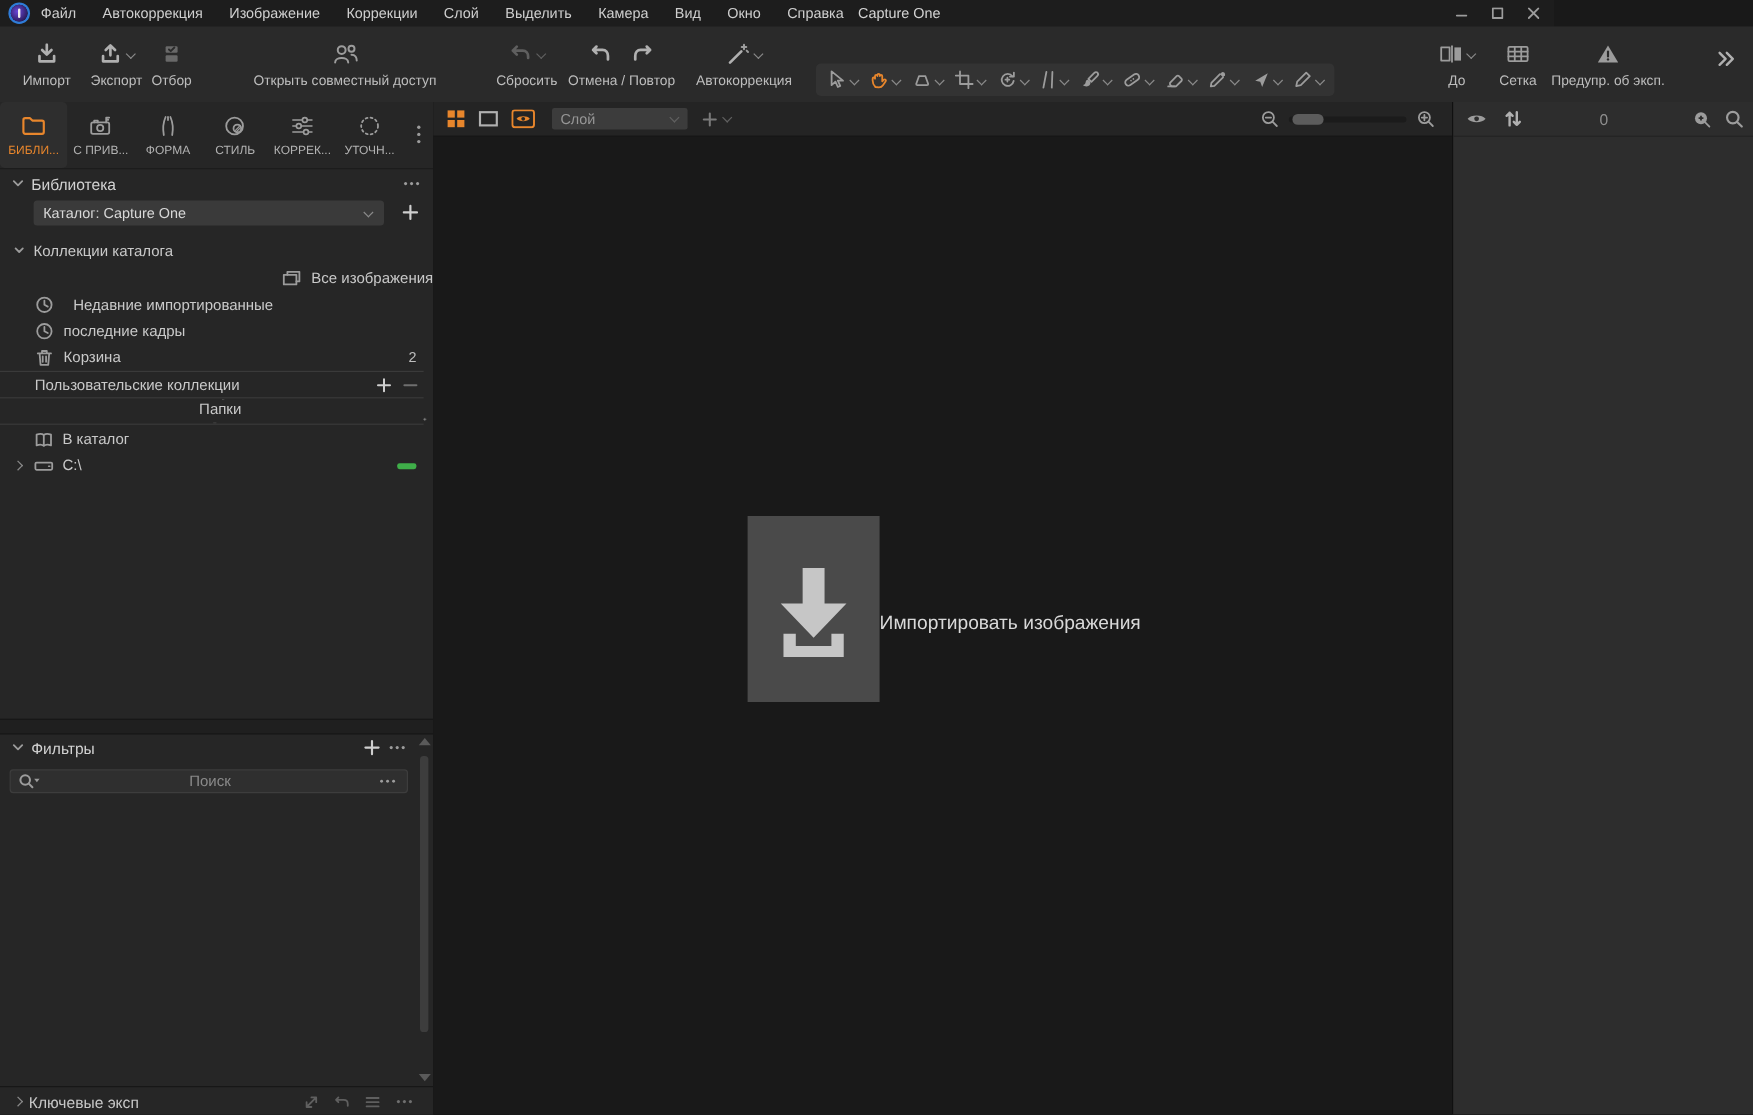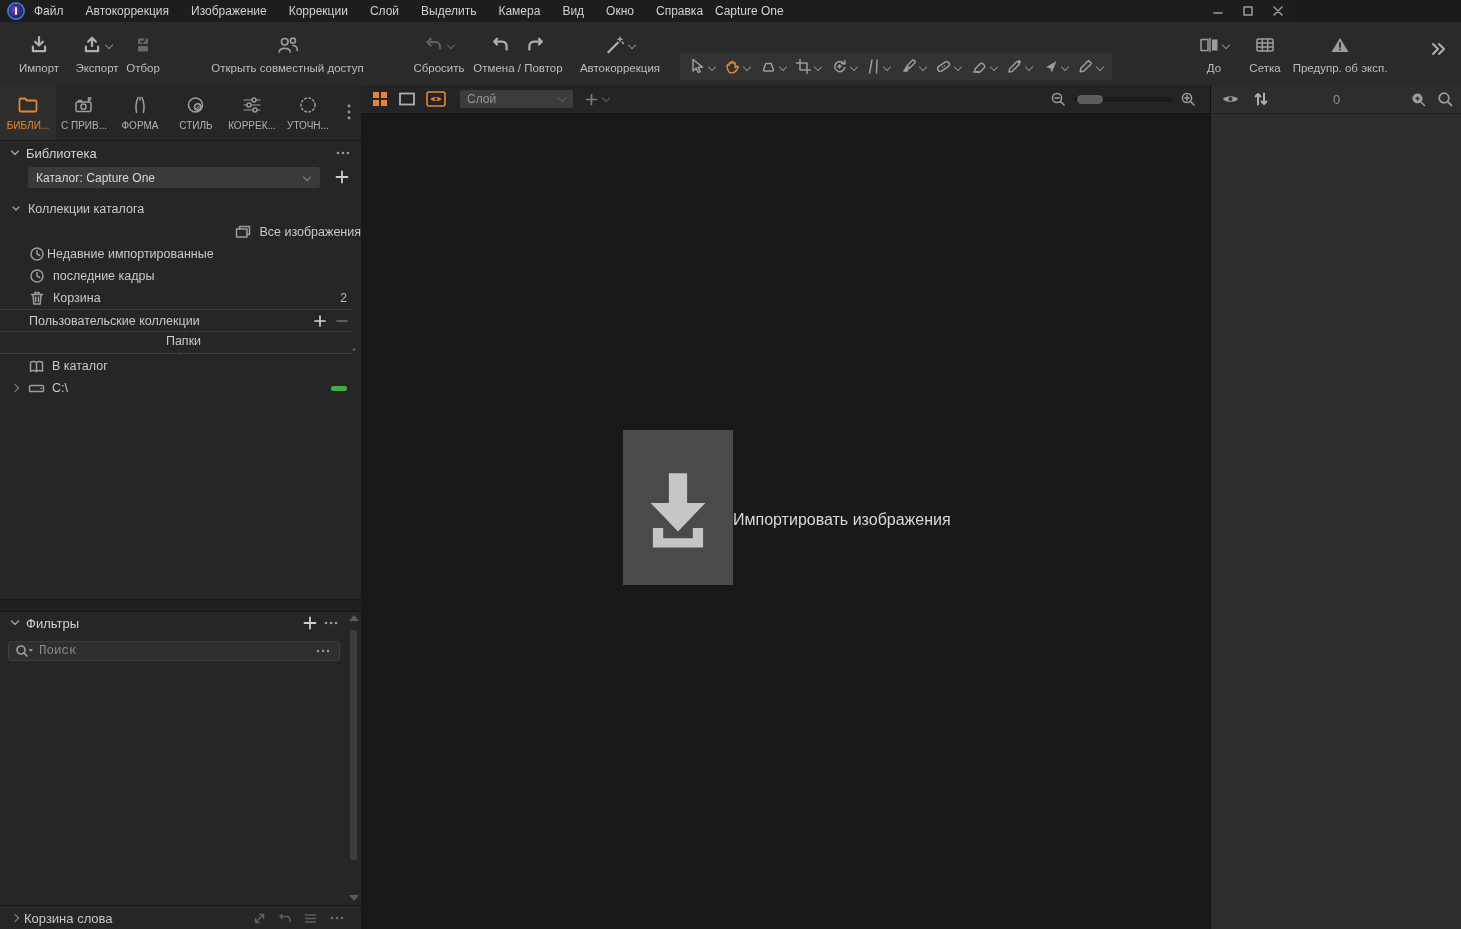--- a/index.html
+++ b/index.html
@@ -39,21 +39,21 @@
   .ttab .tlbl{font-size:10px;color:#b2b2b2;white-space:nowrap;}
   .ttab.active{background:#2e2e2e;border-radius:4px;}
   .ttab.active .tlbl{color:#e8862c;}
   #tabs-kebab{margin-left:auto;width:24px;display:flex;align-items:center;justify-content:center;}
   .sec-head{position:absolute;left:0;width:361px;height:20px;display:flex;align-items:center;font-size:13px;color:#d2d2d2;}
   .srow{position:absolute;left:0;width:361px;height:22px;display:flex;align-items:center;font-size:12.5px;color:#c9c9c9;}
   .hr{position:absolute;left:0;width:353px;border-top:1px solid #3a3a3a;}
   #catalog-select{position:absolute;left:28px;top:82px;width:292px;height:21px;background:#3a3a3a;border-radius:3px;display:flex;align-items:center;font-size:12px;color:#d8d8d8;}
   #filters-divider{position:absolute;left:0;top:514px;width:361px;height:11px;background:#1f1f1f;border-top:1px solid #171717;border-bottom:1px solid #171717;}
   #search-box{position:absolute;left:8px;top:556px;width:332px;height:20px;background:#2f2f2f;border:1px solid #3d3d3d;border-radius:3px;display:flex;align-items:center;box-sizing:border-box;}
-  #search-box input{flex:1;background:transparent;border:none;outline:none;font-family:Liberation Mono, monospace;font-size:12.5px;color:#ffffff;padding:0 4px;}
+  #search-box input{flex:1;background:transparent;border:none;outline:none;font-family:Liberation Sans, sans-serif;font-size:12.5px;color:#ffffff;padding:0 4px;text-align:center;}
   #search-box input::placeholder{color:#8a8a8a;}
   #side-scrollbar{position:absolute;left:347px;top:528px;width:13px;height:316px;}
   #side-scroll-thumb{position:absolute;left:3px;top:17px;width:7px;height:230px;background:#3d3d3d;border-radius:3px;}
   .scroll-arrow{position:absolute;left:2px;width:0;height:0;border-left:5px solid transparent;border-right:5px solid transparent;}
   #keywords-bar{position:absolute;left:0;top:820px;width:361px;height:24px;background:#262626;border-top:1px solid #171717;display:flex;align-items:center;}
   #keywords-bar .klbl{font-size:13px;color:#c6c6c6;margin-left:6px;}
   .kicon{margin-left:12px;display:flex;align-items:center;}
   
   #viewer{left:361px;top:85px;width:849px;height:844px;background:#191919;}
   #viewer-toolbar{position:absolute;left:0;top:0;width:849px;height:28px;background:#242424;border-bottom:1px solid #141414;display:flex;align-items:center;}
@@ -414,21 +414,21 @@
           <path class="st" d="M4.5 4 V1.5 H14.5 V9.5 H12"></path>
           <rect class="st" x="1.5" y="4" width="10.5" height="8"></rect>
         </svg>
       <span style="margin-left:8px;">Все изображения</span>
     </div>
     <div class="srow" style="top:158px;">
       <svg width="16" height="16" viewBox="0 0 16 16" style="margin-left:29px;">
           <circle class="st" cx="8" cy="8" r="6"></circle>
           <path class="st" d="M8 4.5 V8 L10.8 9.5"></path>
         </svg>
-      <span style="margin-left:2px;">Недавние импортированные</span>
+      <span style="margin-left:16px;">Недавние импортированные</span>
     </div>
     <div class="srow" style="top:180px;">
       <svg width="16" height="16" viewBox="0 0 16 16" style="margin-left:29px;">
           <circle class="st" cx="8" cy="8" r="6"></circle>
           <path class="st" d="M8 4.5 V8 L10.8 9.5"></path>
         </svg>
       <span style="margin-left:8px;">последние кадры</span>
     </div>
     <div class="srow" style="top:202px;">
       <svg width="16" height="16" viewBox="0 0 16 16" style="margin-left:29px;">
@@ -516,21 +516,21 @@
     </div>
 
     <div id="side-scrollbar">
       <div class="scroll-arrow" style="top:2px;border-bottom:6px solid #5a5a5a;"></div>
       <div id="side-scroll-thumb"></div>
       <div class="scroll-arrow" style="bottom:28px;border-top:6px solid #5a5a5a;"></div>
     </div>
 
     <div id="keywords-bar">
       <span class="chev" style="transform:rotate(-45deg);margin-left:12px;"></span>
-      <span class="klbl">Корзина слова</span>
+      <span class="klbl">Ключевые эксп</span>
       <span class="kicon" style="margin-left:auto;">
         <svg width="13" height="13" viewBox="0 0 13 13">
             <path class="st dim" d="M2.5 10.5 L10.5 2.5 M10.5 2.5 H6.5 M10.5 2.5 V6.5 M2.5 10.5 H6.5 M2.5 10.5 V6.5"></path>
           </svg>
       </span>
       <span class="kicon">
         <svg width="14" height="13" viewBox="0 0 14 13">
             <path class="st dim" d="M4 2.5 L2 4.5 L4 6.5 M2 4.5 H8.5 C10.5 4.5 11.8 6 11.8 8 V9.5"></path>
           </svg>
       </span>

